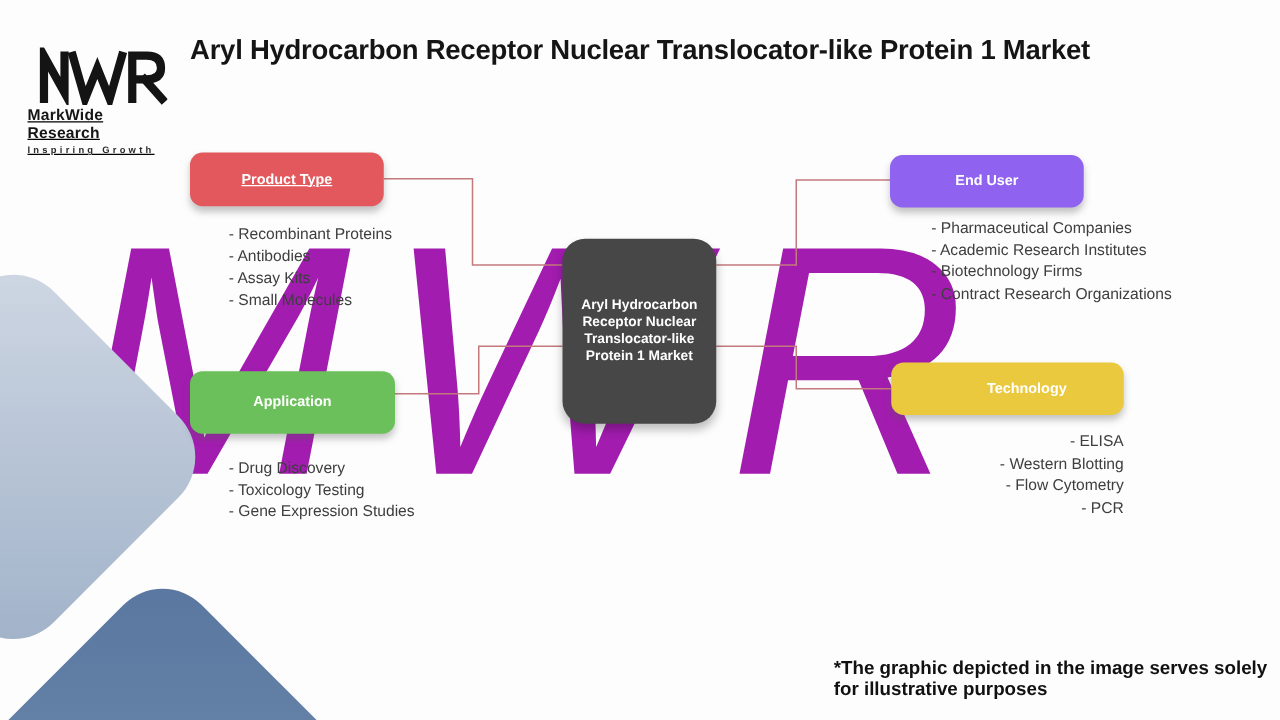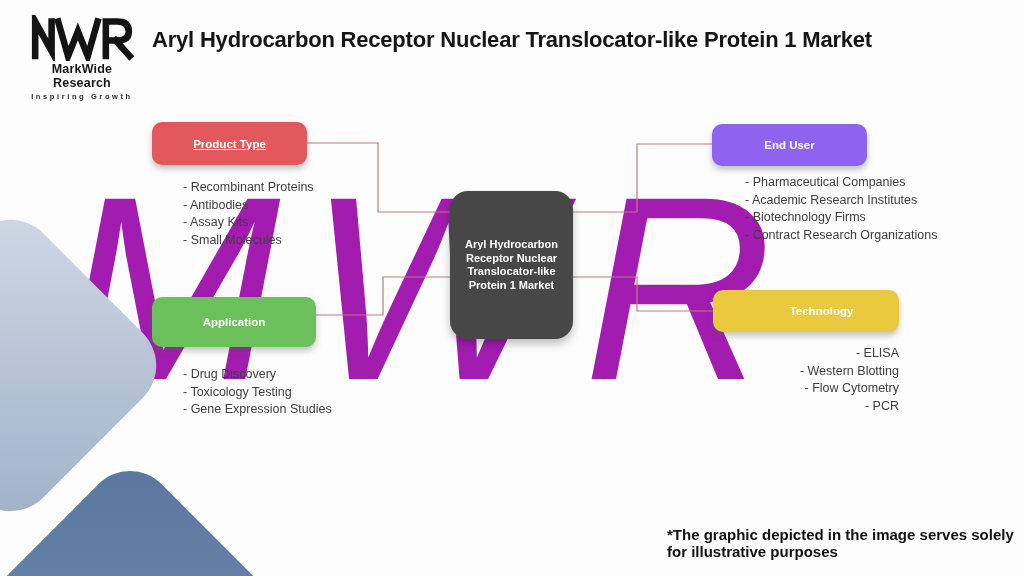--- a/index.html
+++ b/index.html
@@ -19,21 +19,21 @@
     left:-106px;top:249px;width:233px;height:233px;border-radius:46px;
     transform:rotate(45deg);
     background:linear-gradient(135deg,#d0d8e4 0%,#9fb1c8 100%);
   }
   .diamond-dark{
     left:-30px;top:519px;width:320px;height:320px;border-radius:44px;
     transform:rotate(45deg);
     background:linear-gradient(135deg,#58769f 0%,#8099b9 100%);
   }
   
-  .logo{position:absolute;left:22px;top:15px;z-index:3;width:120px;text-align:center;}
+  .logo{position:absolute;left:22px;top:38px;z-index:3;width:120px;text-decoration:underline;}
   .logo-glyph{display:block;margin:0 auto;}
   .logo-name{font-size:12.5px;font-weight:bold;color:#161616;letter-spacing:.2px;margin-top:1px;}
   .logo-tagline{font-size:7.5px;font-weight:bold;color:#2b2b2b;letter-spacing:2.6px;margin-top:2px;}
   .page-title{
     position:absolute;left:0;right:0;top:27px;z-index:3;text-align:center;
     font-size:22px;font-weight:bold;color:#151515;letter-spacing:-.2px;
   }
   
   .connectors{position:absolute;left:0;top:0;z-index:2;}
   .center-node{

